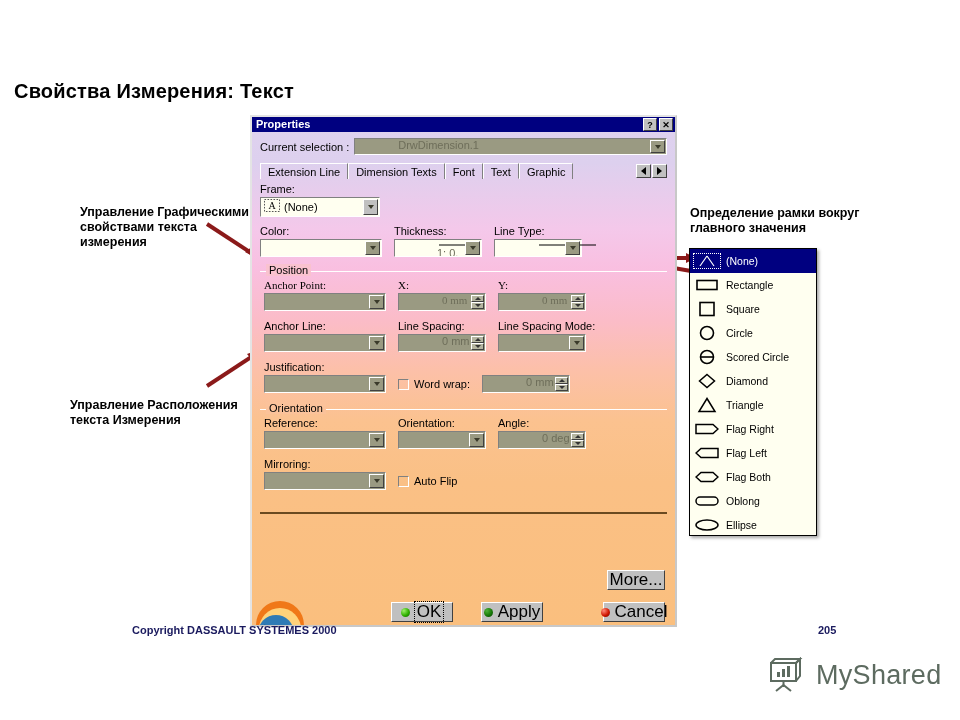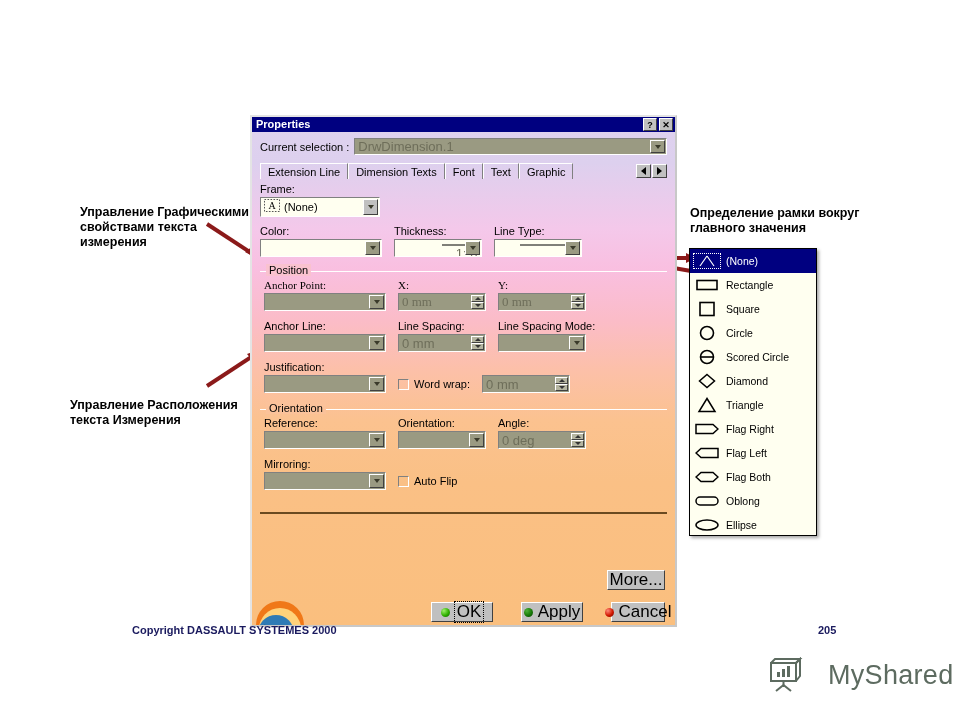--- a/index.html
+++ b/index.html
@@ -58,22 +58,22 @@
 
   .dlg-body { padding: 6px 8px 0 8px; position: relative; height: calc(100% - 15px); box-sizing: border-box; }
 
   .lbl { font-size: 11px; color: #000; white-space: nowrap; }
 
   
   .field {
     background: #9a9a82; border: 1px solid #808080;
     border-right-color: #fff; border-bottom-color: #fff;
     box-sizing: border-box; position: relative;
-    display: flex; align-items: flex-end;
-    font-size: 13px; color: #6e6e5a;
+    display: flex; align-items: flex-start;
+    font-size: 11px; color: #6e6e5a; padding-left: 40px;
   }
   .field.white { background: #fffff0; flex-direction: column; }
   .field .val { padding-left: 3px; overflow: hidden; white-space: nowrap; }
 
   .combo-btn {
     position: absolute; right: 1px; top: 1px; bottom: 1px; width: 15px;
     background: #9a9a82; border: 1px solid #fff;
     border-right-color: #404040; border-bottom-color: #404040;
     box-sizing: border-box;
     display: flex; align-items: center; justify-content: center;
@@ -178,30 +178,31 @@
     white-space: nowrap;
   }
   #pagenum {
     position: absolute; left: 818px; top: 624px;
     font-size: 11px; font-weight: bold; color: #1a1a5e;
   }
 
   
   #watermark {
     position: absolute; left: 766px; top: 657px;
-    display: flex; align-items: center; gap: 24px;
+    display: flex; align-items: center; gap: 12px;
     color: #5d6b60;
   }
   #watermark .wm-text { font-size: 27px; letter-spacing: .3px; }
 </style>
 </head>
 <body>
 
 <div id="root">
 
+  <div class="slide-title">Свойства Измерения: Текст</div>
 
   <div class="callout" id="callout-left-top">Управление Графическими свойствами текста измерения</div>
   <div class="callout" id="callout-left-bottom">Управление Расположения текста Измерения</div>
 
   <div class="callout" id="callout-right">Определение рамки вокруг главного значения</div>
 
   <svg class="arrow" style="left:205px; top:222px; width:70px; height:44px;" viewBox="0 0 70 44">
     <path d="M2 2 L54 36" stroke="#8b1a1a" stroke-width="4" fill="none"></path>
     <path d="M58 40 L40 30 L48 24 Z" fill="#8b1a1a"></path>
   </svg>
@@ -476,21 +477,21 @@
 
       <div style="position:absolute; right:10px; top:470px; display:flex; gap:28px;">
         <div class="btn" style="width:62px;">
           <span class="ball green"></span>
           <span class="focus-txt">OK</span>
         </div>
         <div class="btn" style="width:62px;">
           <span class="ball dgreen"></span>
           <span>Apply</span>
         </div>
-        <div class="btn" style="width:54px;">
+        <div class="btn" style="width:62px;margin-left:32px;">
           <span class="ball red"></span>
           <span>Cancel</span>
         </div>
       </div>
 
       <svg id="globe" viewBox="0 0 56 26">
         <defs>
           <clipPath id="gclip">
               <rect x="0" y="0" width="56" height="26"></rect>
             </clipPath>

